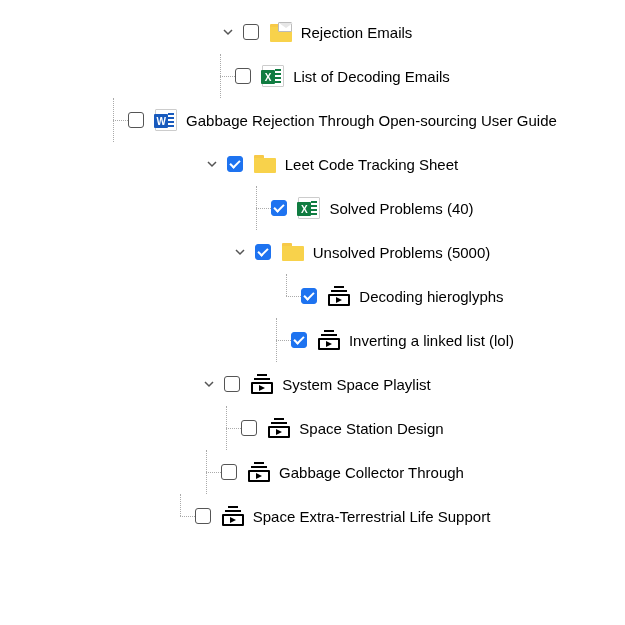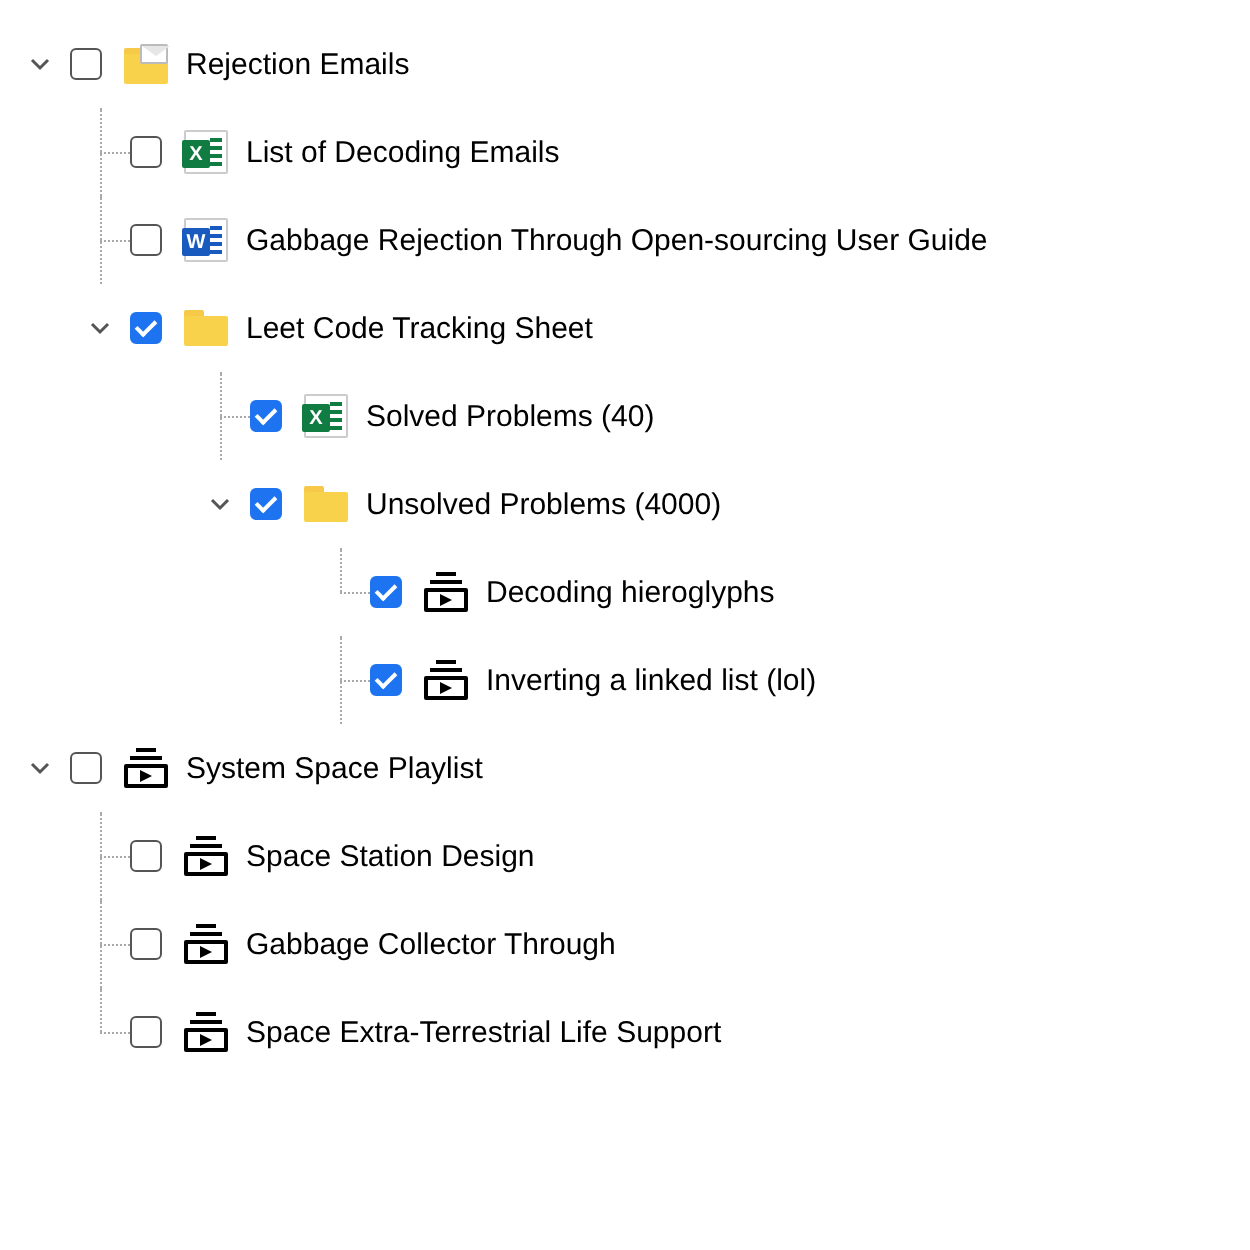--- a/index.html
+++ b/index.html
@@ -10,20 +10,21 @@
     font-size: 15px;
     color: #000;
     background: #fff;
     width: 625px;
   }
   .tree-row {
     display: flex;
     align-items: center;
     height: 44px;
     position: relative;
+    justify-content: center;
   }
   .indent-cell {
     width: 30px;
     height: 44px;
     position: relative;
     flex: 0 0 30px;
   }
   .indent-cell .vline {
     position: absolute;
     left: 15px;
@@ -266,21 +267,21 @@
           <path d="M2 4 L6 8 L10 4" stroke="#555" stroke-width="1.5" fill="none"></path>
         </svg>
       </div>
       <div class="checkbox checked"></div>
       <div class="icon-slot">
         <div class="icon-folder">
           <div class="tab"></div>
           <div class="body"></div>
         </div>
       </div>
-      <span class="label">Unsolved Problems (4000)</span>
+      <span class="label">Unsolved Problems (5000)</span>
     </div>
     <div class="tree-row">
       <div class="indent-cell"></div>
       <div class="indent-cell"></div>
       <div class="indent-cell"></div>
       <div class="indent-cell"></div>
       <div class="indent-cell"></div>
       <div class="indent-cell">
         <div class="vline half-top"></div>
         <div class="hline"></div>

